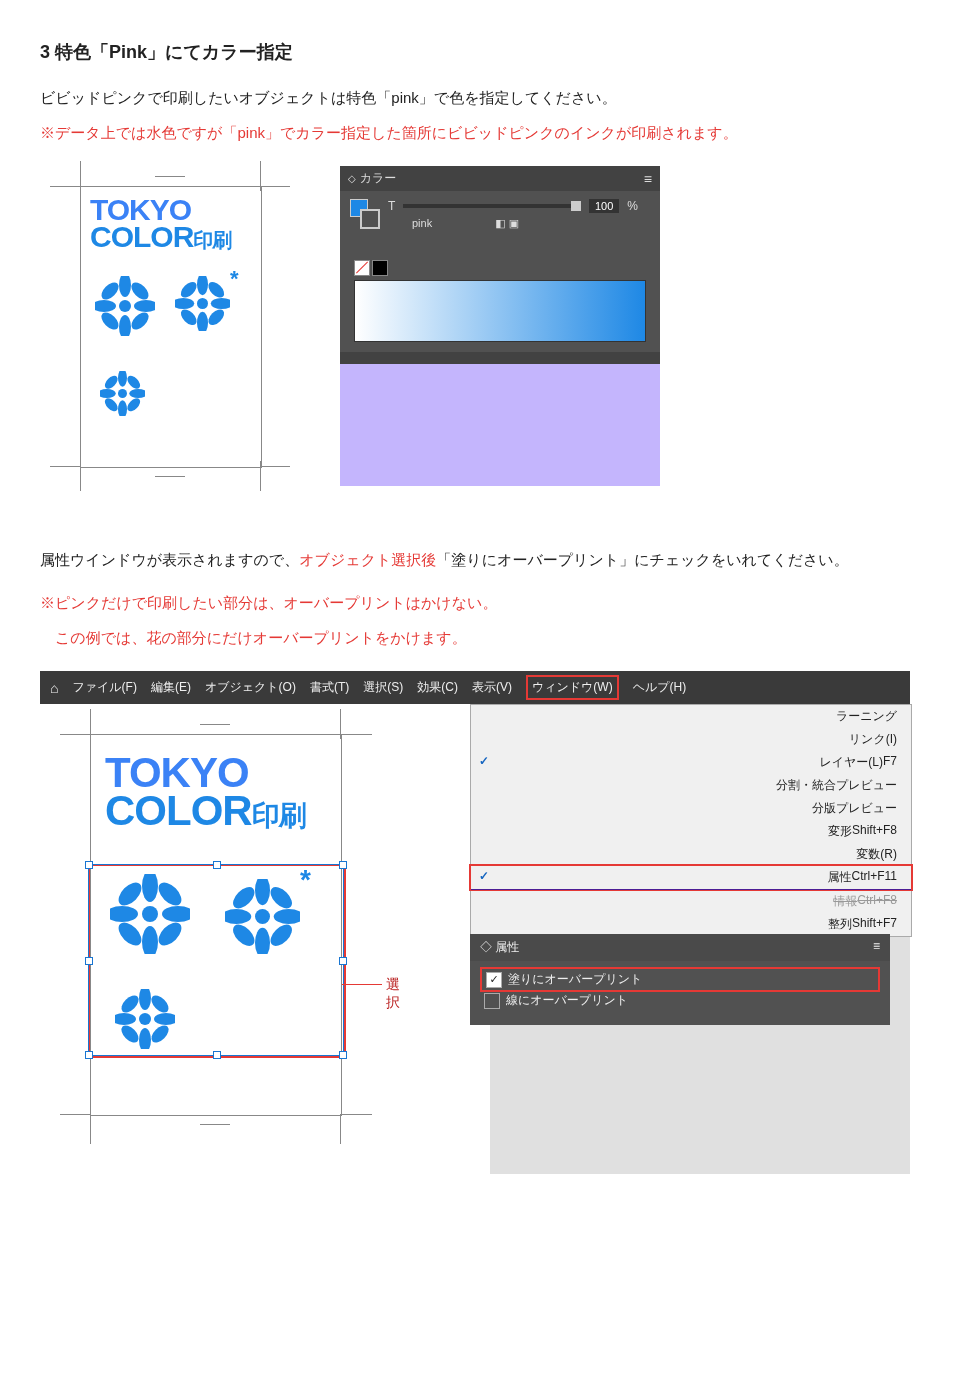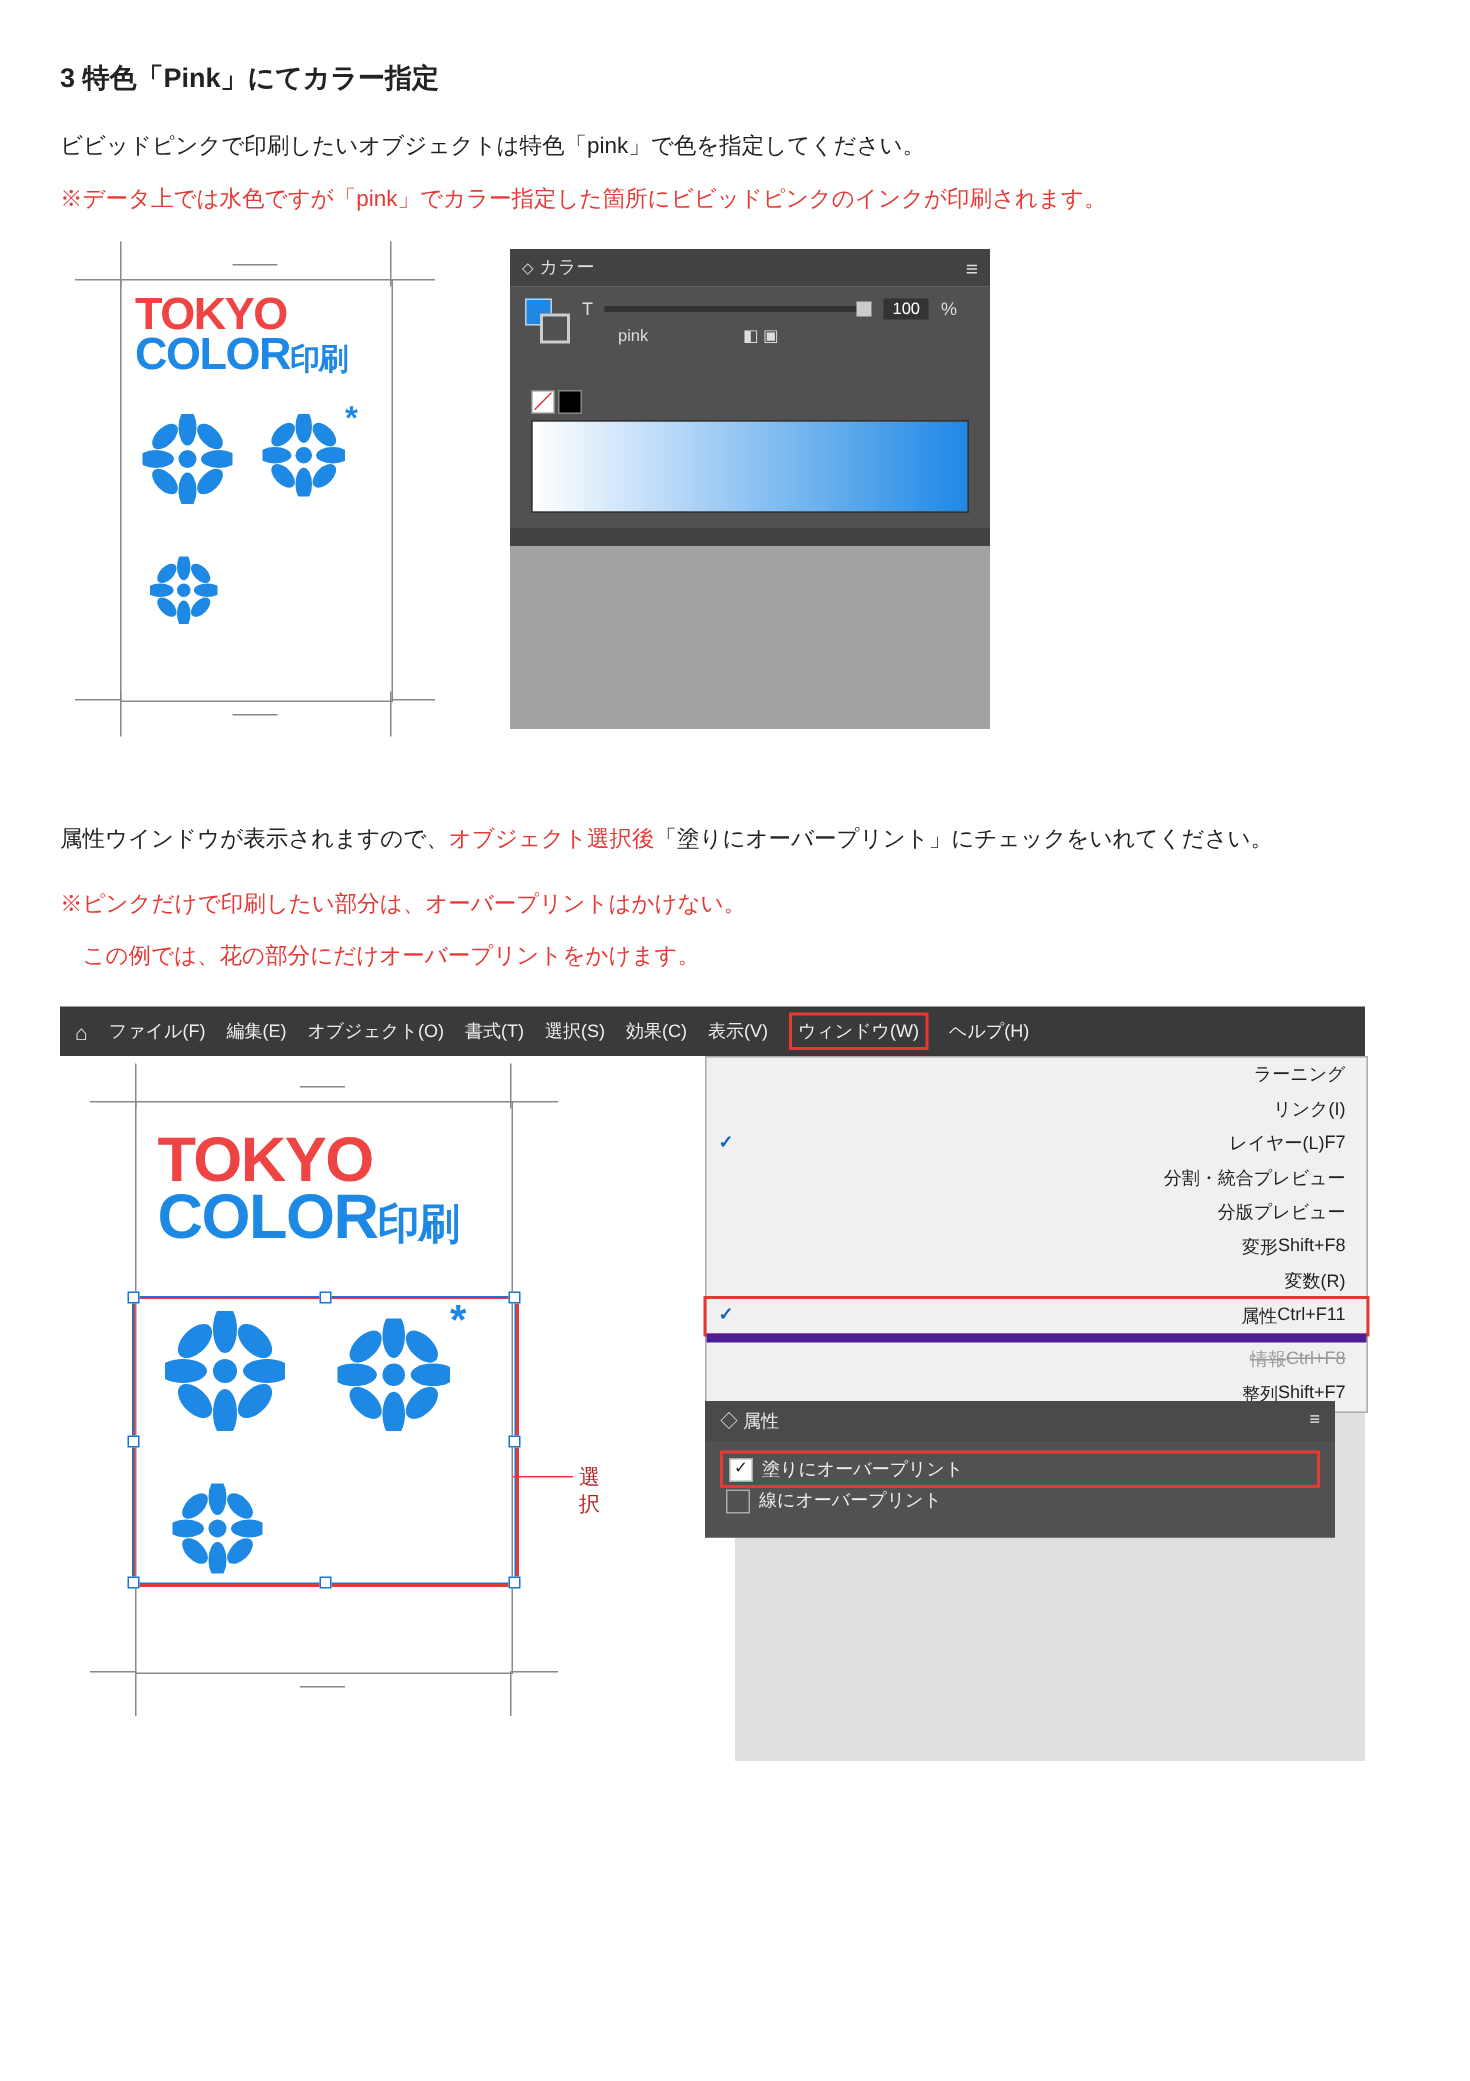--- a/index.html
+++ b/index.html
@@ -45,21 +45,21 @@
 
   .logo {
     position: absolute;
     left: 50px; top: 30px;
     width: 160px;
   }
   .logo-line1 {
     font-family: Impact, "Arial Black", sans-serif;
     font-size: 30px;
     font-weight: 900;
-    color: #ef4444;
+    color: #3b82f6;
     letter-spacing: -1px;
     line-height: 0.9;
   }
   .logo-line2 {
     font-family: Impact, "Arial Black", sans-serif;
     font-size: 30px;
     font-weight: 900;
     color: #1e88e5;
     letter-spacing: -1px;
     line-height: 0.9;
@@ -67,21 +67,21 @@
   .logo-line2 .jp { font-size: 20px; font-weight: bold; }
 
   .flower {
     position: absolute;
     width: 50px; height: 50px;
   }
   .flower svg { width: 100%; height: 100%; }
 
   
   .panel {
-    background: #a3a3a3;
+    background: #c4b5fd;
     color: #ddd;
     width: 320px;
     font-size: 12px;
   }
   .panel-header {
     background: #424242;
     padding: 4px 8px;
     display: flex;
     justify-content: space-between;
     align-items: center;
@@ -211,21 +211,21 @@
     color: #1565c0;
     font-weight: bold;
   }
   .dd-item.hl {
     border: 2px solid #e53935;
     margin: -2px;
   }
   .dd-item.cut {
     color: #999;
     text-decoration: line-through;
-    border-top: 6px solid #4c1d95;
+    border-top: 1px solid #4c1d95;
   }
 
   .sel-box {
     position: absolute;
     border: 2px solid #e53935;
   }
   .sel-label {
     position: absolute;
     color: #b91c1c;
     font-size: 14px;

